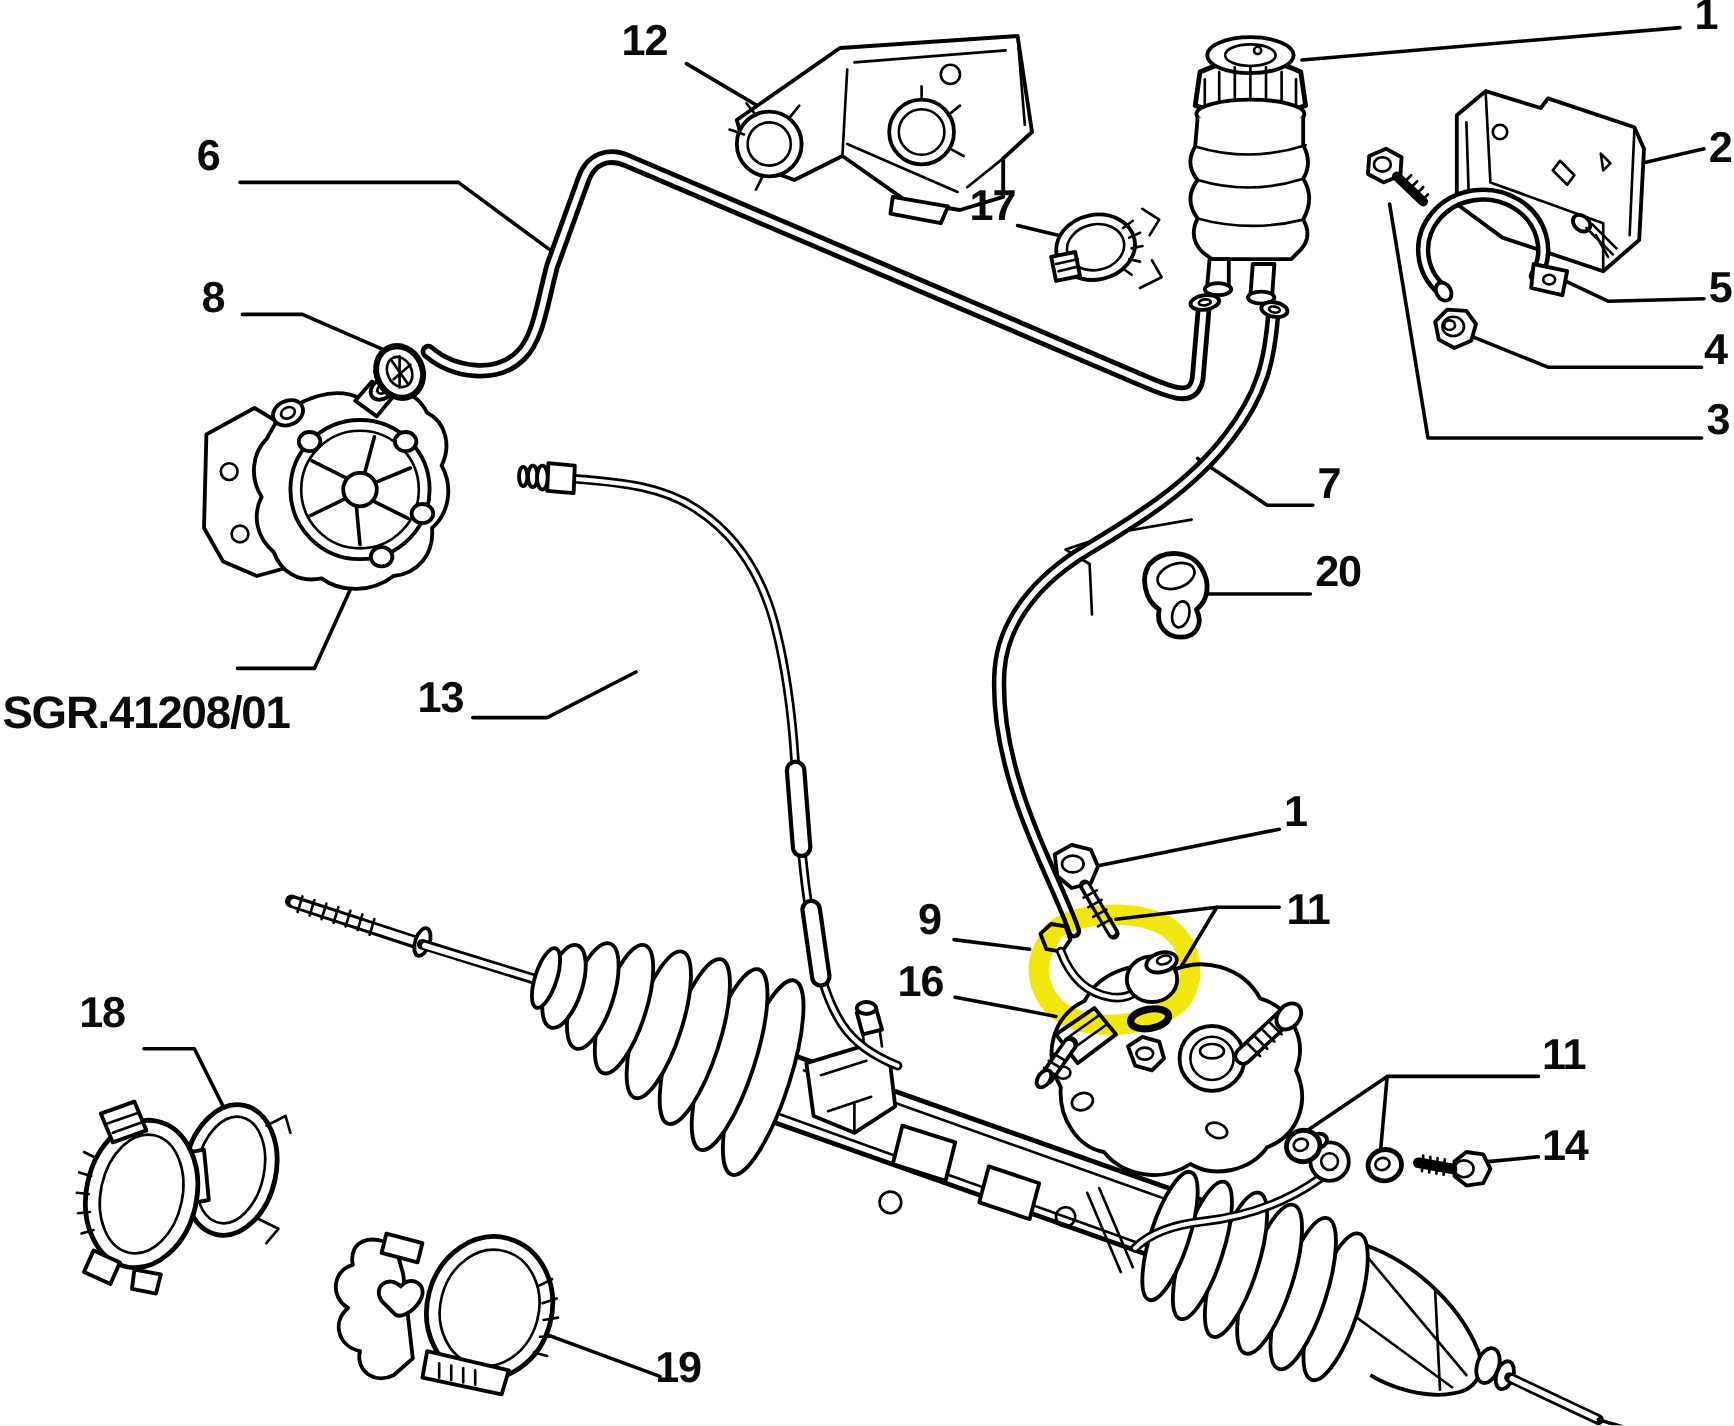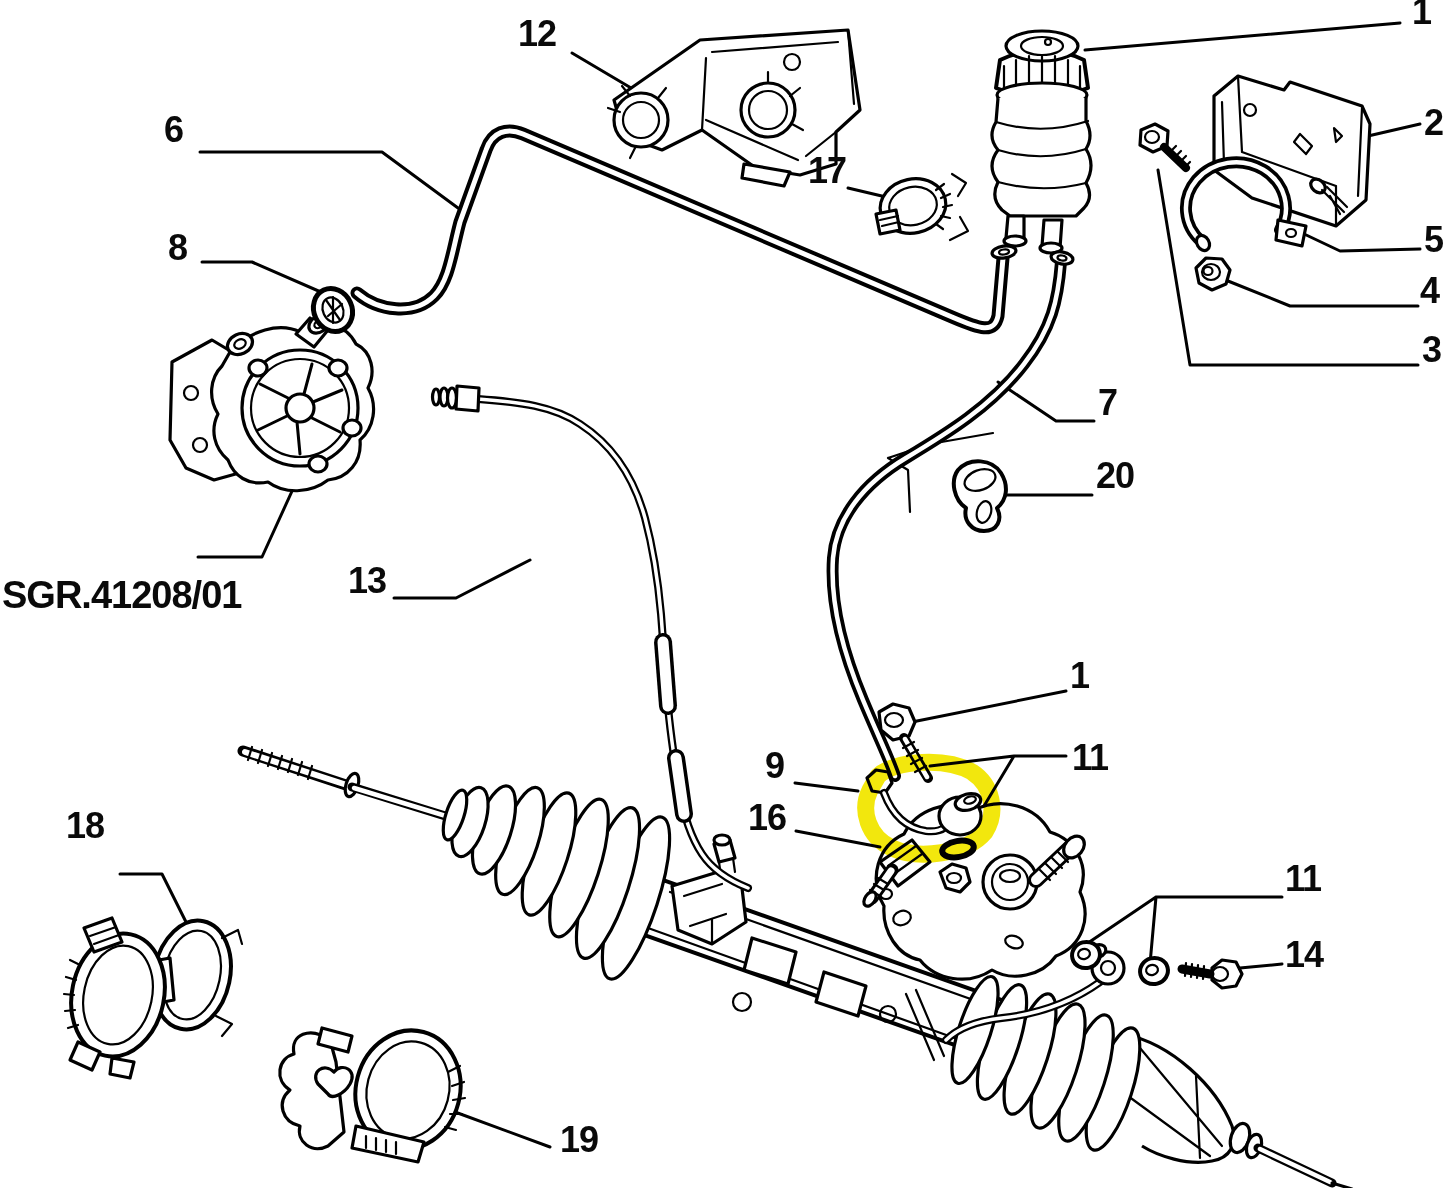--- a/index.html
+++ b/index.html
@@ -334,19 +334,19 @@
   <div class="callout" style="left:168px;top:230px">8</div>
   <div class="callout" style="left:765px;top:748px">9</div>
   <div class="callout" style="left:1070px;top:658px">1</div>
   <div class="callout" style="left:1072px;top:740px">11</div>
   <div class="callout" style="left:518px;top:16px">12</div>
   <div class="callout" style="left:348px;top:563px">13</div>
   <div class="callout" style="left:1285px;top:937px">14</div>
   <div class="callout" style="left:1285px;top:861px">11</div>
   <div class="callout" style="left:748px;top:800px">16</div>
   <div class="callout" style="left:808px;top:153px">17</div>
-  <div class="callout" style="left:66px;top:808px">18</div>
-  <div class="callout" style="left:560px;top:1122px">19</div>
+  <div class="callout" style="left:66px;top:826px">18</div>
+  <div class="callout" style="left:546px;top:1122px">19</div>
   <div class="callout" style="left:1096px;top:458px">20</div>
 
   <div class="figcode" style="left:2px;top:528px">SGR.41208/01</div>
 
 </div>
 
 </body></html>

